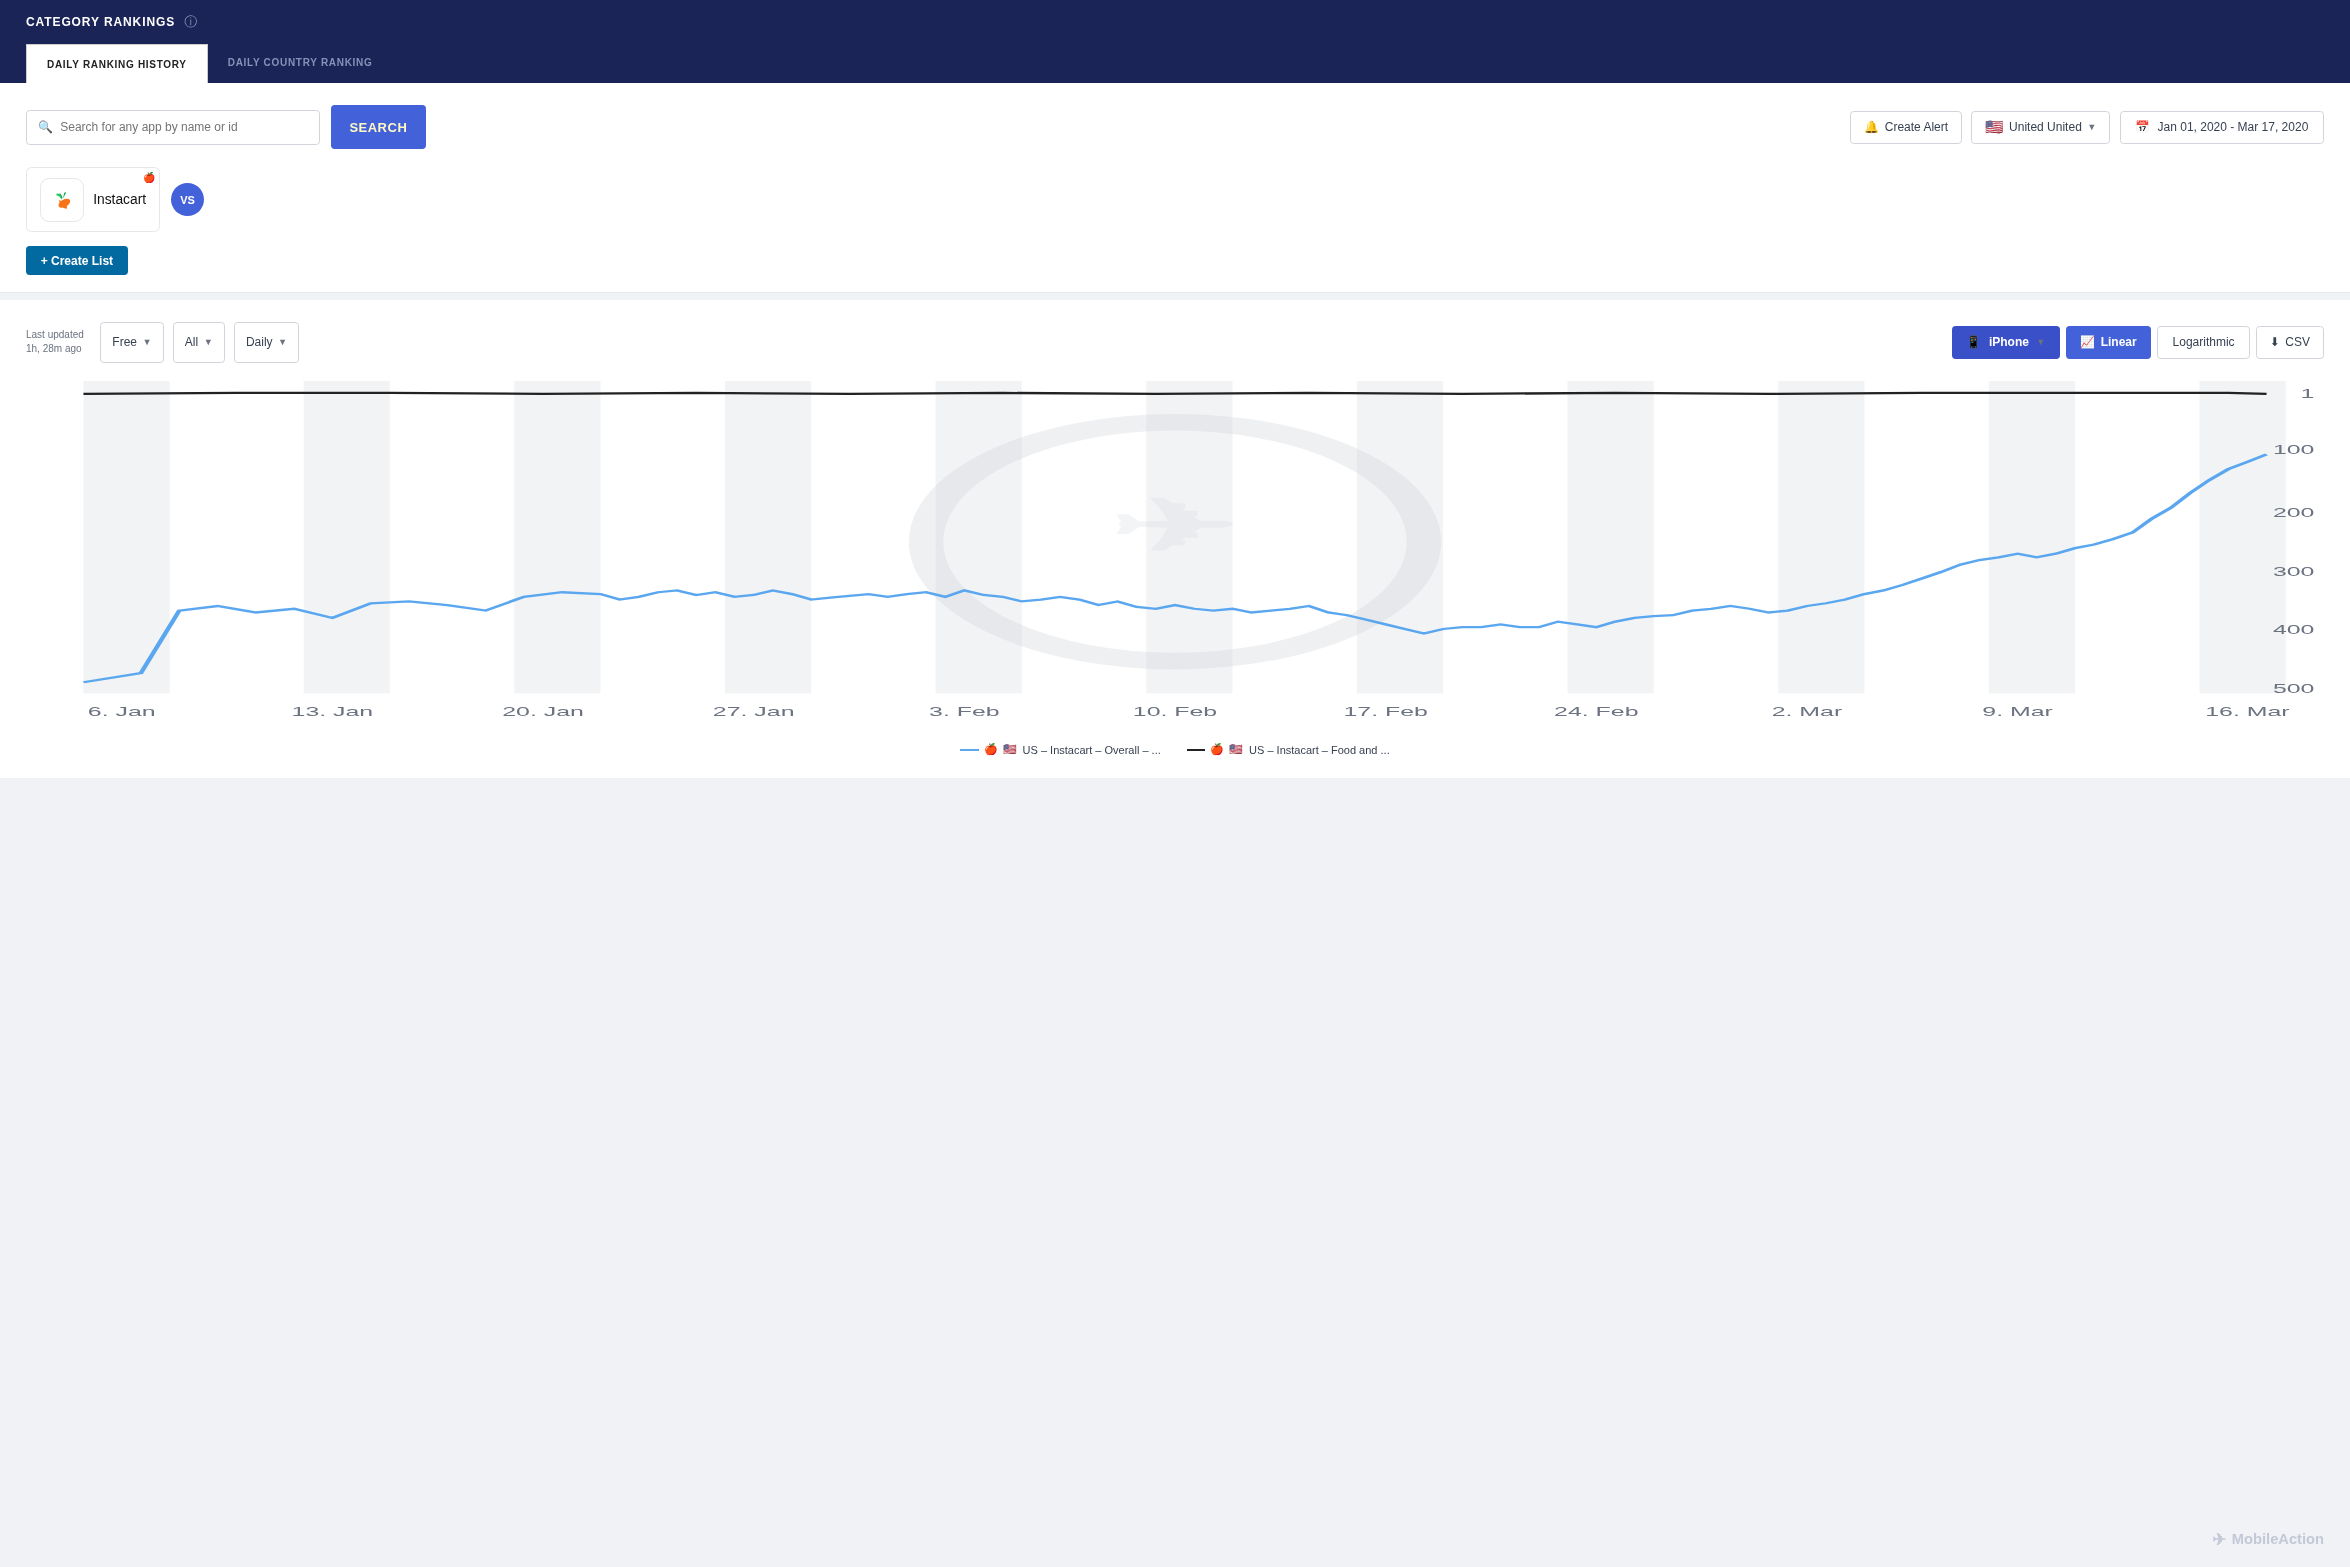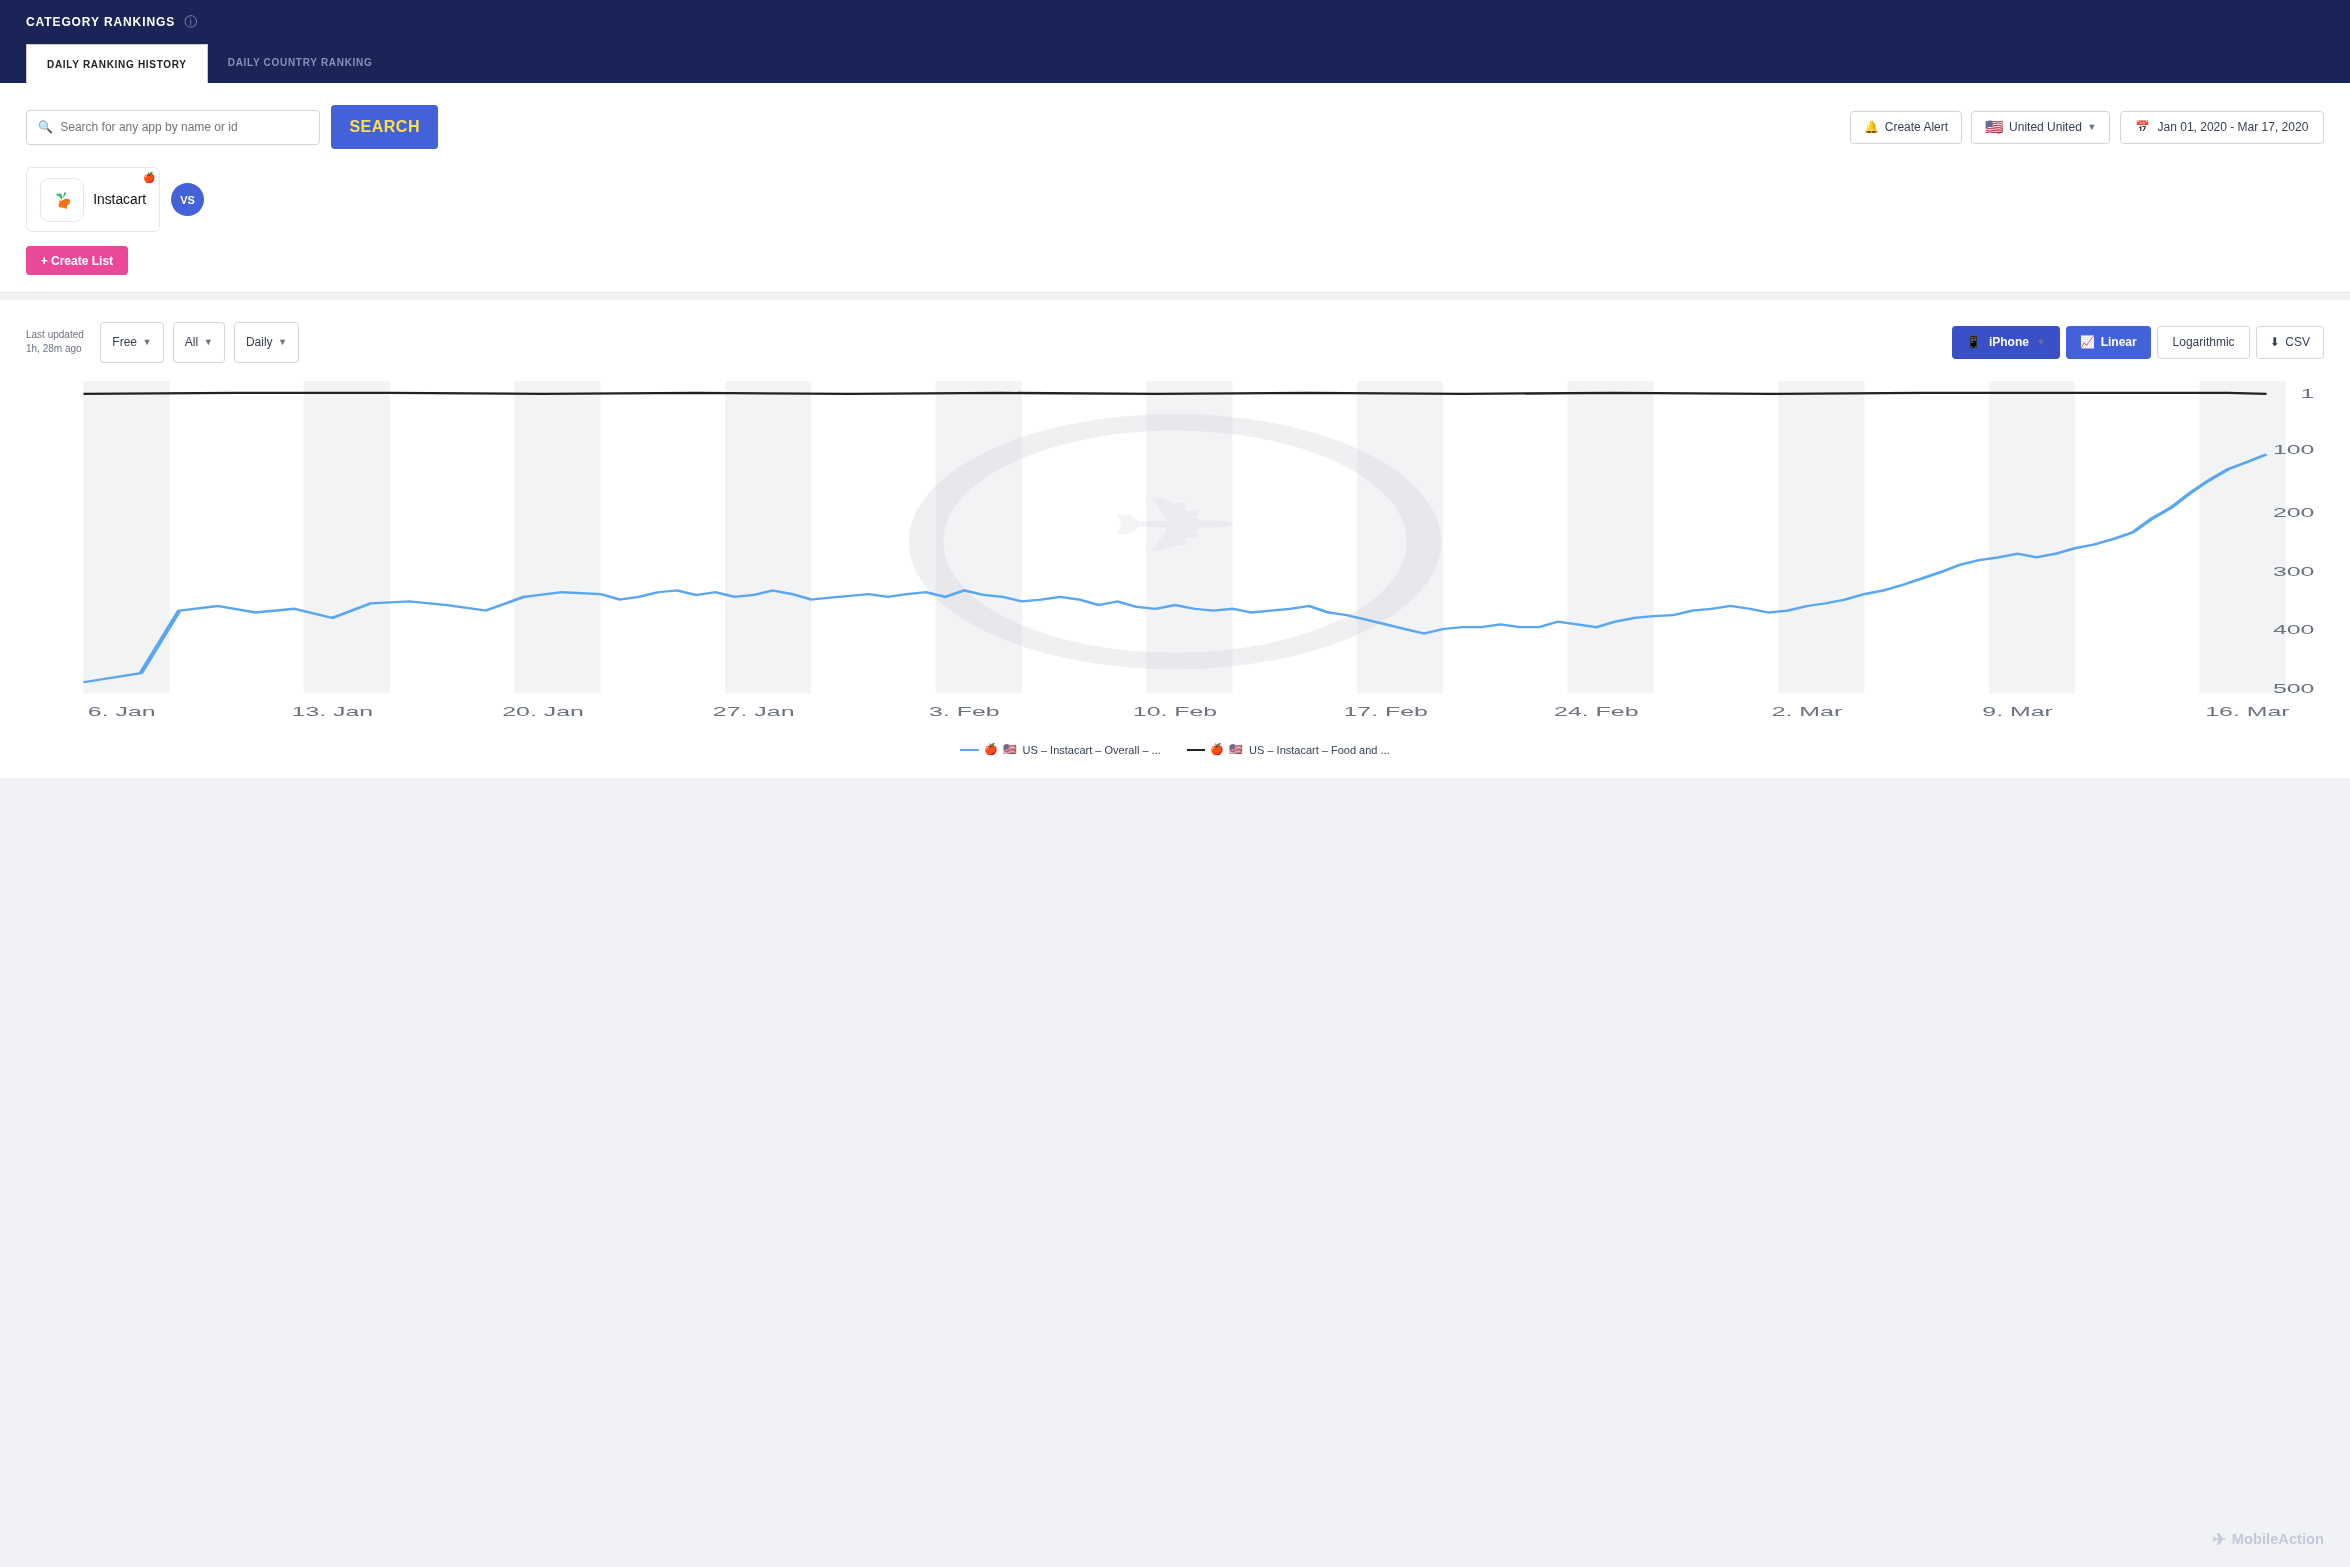--- a/index.html
+++ b/index.html
@@ -81,26 +81,26 @@
       width: 100%;
       background: transparent;
     }
     .search-icon-span {
       color: #9ca3af;
       margin-right: 7.3px;
       font-size: 12px;
     }
     .search-btn {
       background: #4361d8;
-      color: #fde047;
+      color: #fef9c3;
       border: none;
       padding: 0 18.4px;
       height: 44px;
       border-radius: 3.7px;
-      font-size: 16px;
+      font-size: 13px;
       font-weight: 600;
       cursor: pointer;
       letter-spacing: 0.5px;
     }
 
     .right-controls {
       margin-left: auto;
       display: flex;
       align-items: center;
       gap: 9.2px;
@@ -165,21 +165,21 @@
       height: 33px;
       display: flex;
       align-items: center;
       justify-content: center;
       font-size: 11px;
       font-weight: 700;
       cursor: pointer;
     }
 
     .create-list-btn {
-      background: #ec4899;
+      background: #0369a1;
       color: #fff;
       border: none;
       border-radius: 3.7px;
       padding: 7.3px 14.7px;
       font-size: 12px;
       font-weight: 600;
       cursor: pointer;
       display: flex;
       align-items: center;
       gap: 3.7px;

